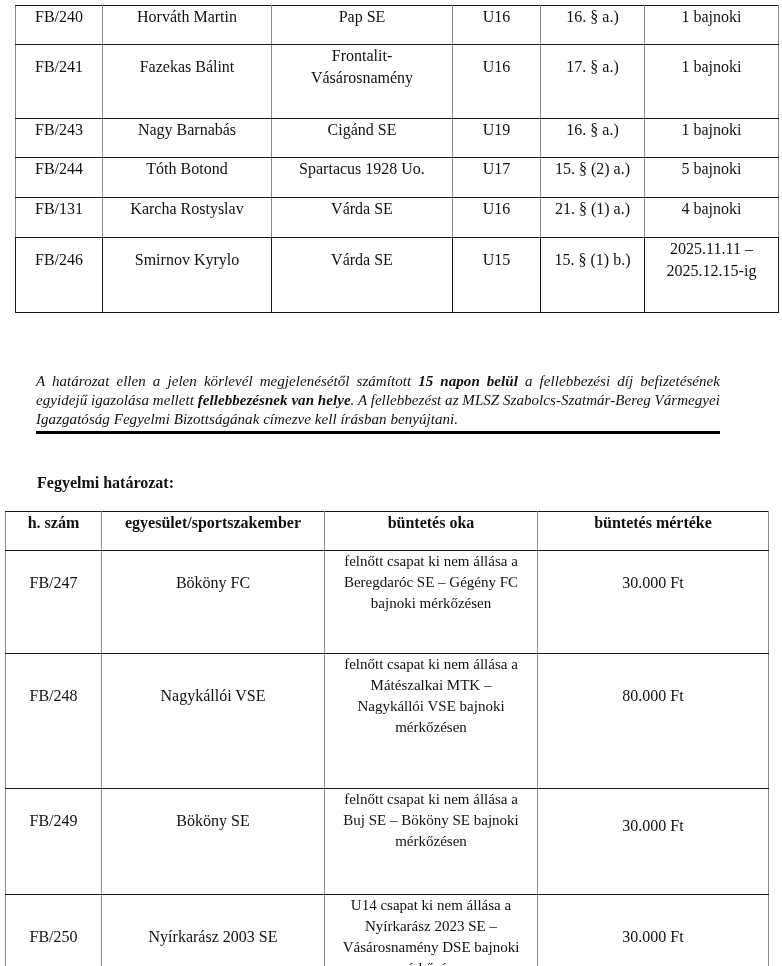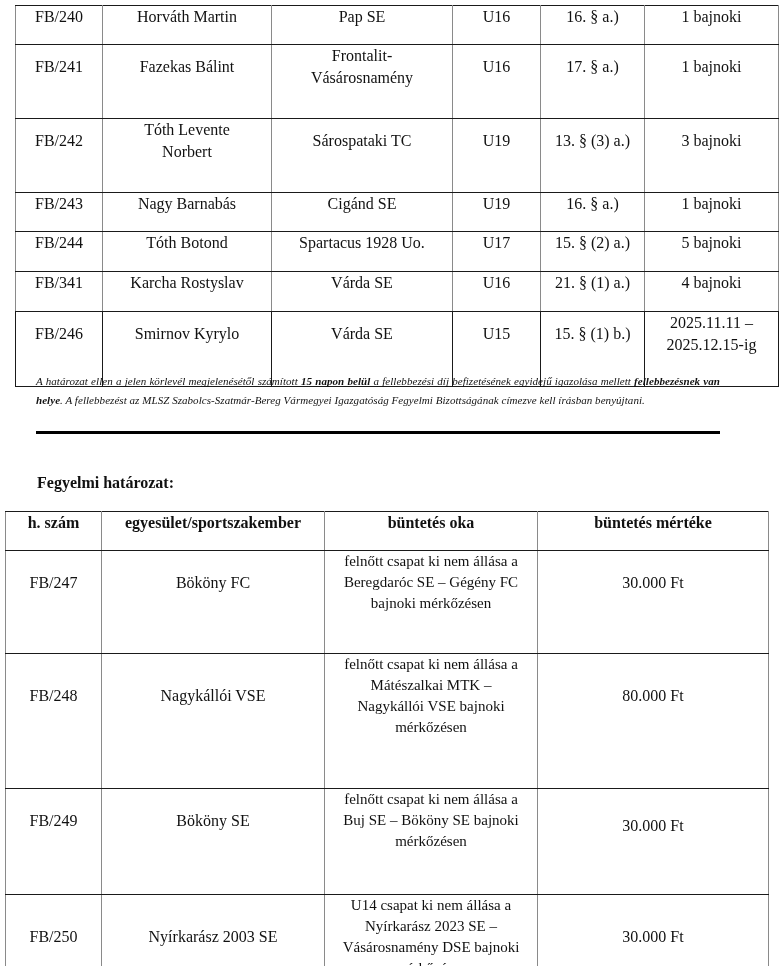--- a/index.html
+++ b/index.html
@@ -34,21 +34,21 @@
   .r242 td { height: 62px; }
   .r243 td { height: 38px; margin-top: 18px; }
   .r244 td { height: 39px; }
   .r245 td { height: 39px; }
   .r246 td { height: 63px; }
   .mid { padding-top: 11px !important; }
 
   
   #notice {
     position: absolute; left: 36px; top: 372px; width: 684px;
-    font-style: italic; font-size: 11px; line-height: 19px;
+    font-style: italic; font-size: 15px; line-height: 19px;
     text-align: justify; letter-spacing: 0.05px;
   }
   #notice b { font-weight: bold; }
   #notice-rule {
     position: absolute; left: 36px; top: 431px; width: 684px; height: 3px; background: #000;
   }
 
   
   #section-heading {
     position: absolute; left: 37px; top: 474px;
@@ -91,46 +91,38 @@
       <td class="vgray">1 bajnoki</td>
     </tr>
     <tr class="r241">
       <td class="vgray mid">FB/241</td>
       <td class="vgray mid">Fazekas Bálint</td>
       <td class="vgray"><span>Frontalit-</span><br><span>Vásárosnamény</span></td>
       <td class="vgray mid">U16</td>
       <td class="vgray mid">17. § a.)</td>
       <td class="vgray mid">1 bajnoki</td>
     </tr>
-    <tr class="r242">
-      <td class="vgray mid">FB/242</td>
-      <td class="vgray"><span>Tóth Levente</span><br><span>Norbert</span></td>
-      <td class="vgray mid">Sárospataki TC</td>
-      <td class="vgray mid">U19</td>
-      <td class="vgray mid">13. § (3) a.)</td>
-      <td class="vgray mid">3 bajnoki</td>
-    </tr>
     <tr class="r243">
       <td class="vgray">FB/243</td>
       <td class="vgray">Nagy Barnabás</td>
       <td class="vgray">Cigánd SE</td>
       <td class="vgray">U19</td>
       <td class="vgray">16. § a.)</td>
       <td class="vgray">1 bajnoki</td>
     </tr>
     <tr class="r244">
       <td class="vgray">FB/244</td>
       <td class="vgray">Tóth Botond</td>
       <td class="vgray">Spartacus 1928 Uo.</td>
       <td class="vgray">U17</td>
       <td class="vgray">15. § (2) a.)</td>
       <td class="vgray">5 bajnoki</td>
     </tr>
     <tr class="r245">
-      <td class="vgray">FB/341</td>
+      <td class="vgray">FB/131</td>
       <td class="vgray">Karcha Rostyslav</td>
       <td class="vgray">Várda SE</td>
       <td class="vgray">U16</td>
       <td class="vgray">21. § (1) a.)</td>
       <td class="vgray">4 bajnoki</td>
     </tr>
     <tr class="r246">
       <td class="mid">FB/246</td>
       <td class="mid">Smirnov Kyrylo</td>
       <td class="mid">Várda SE</td>

